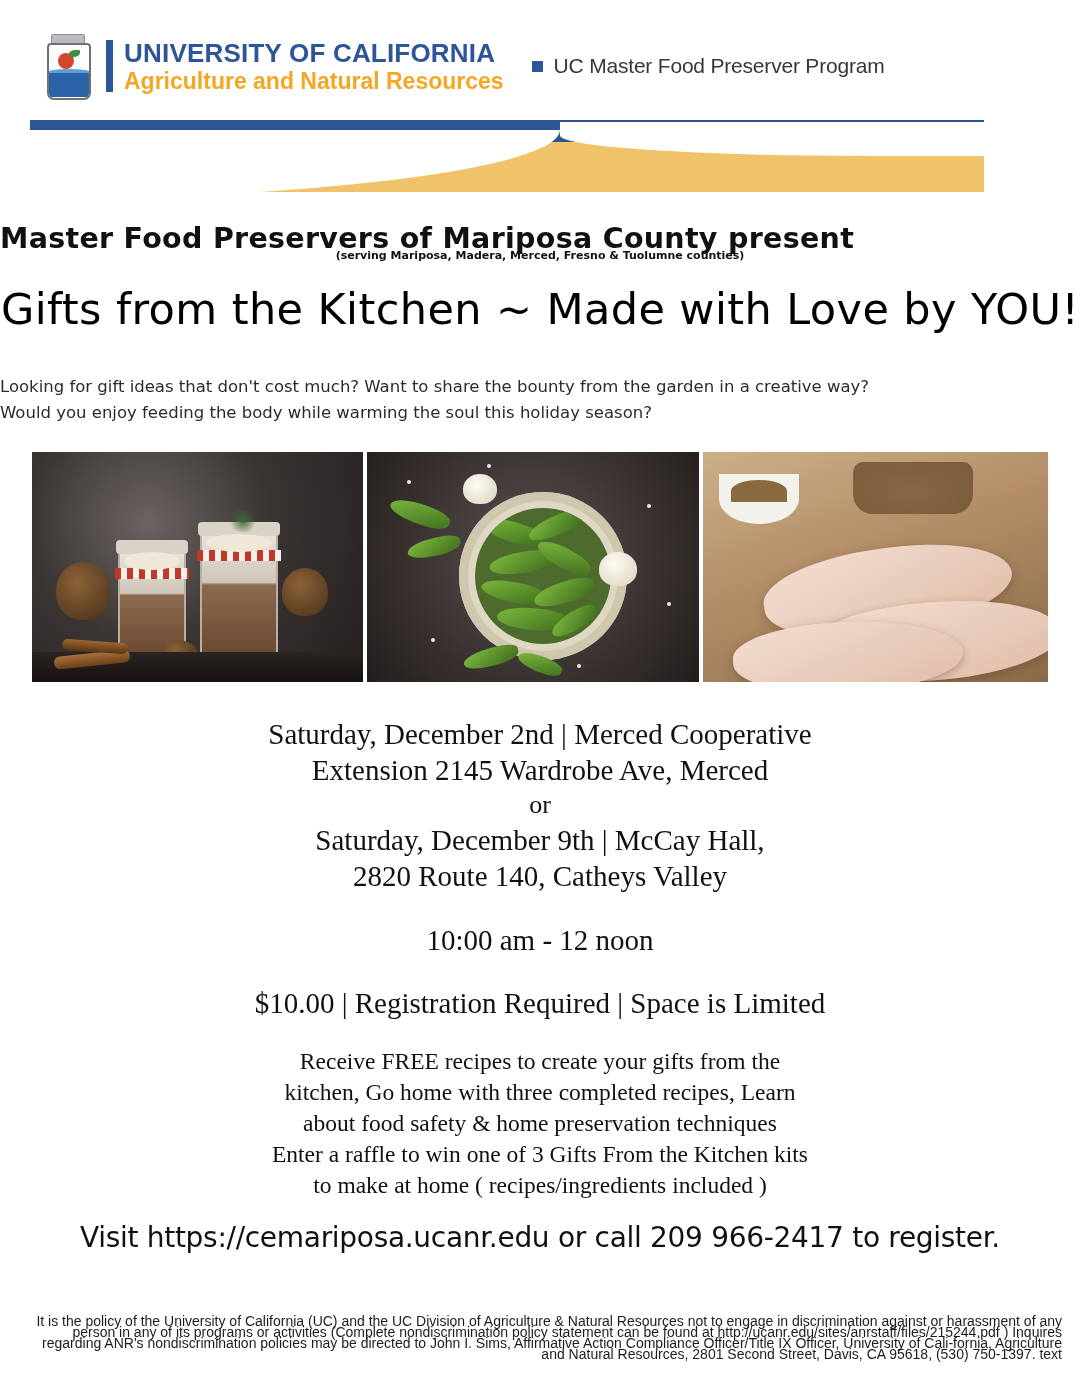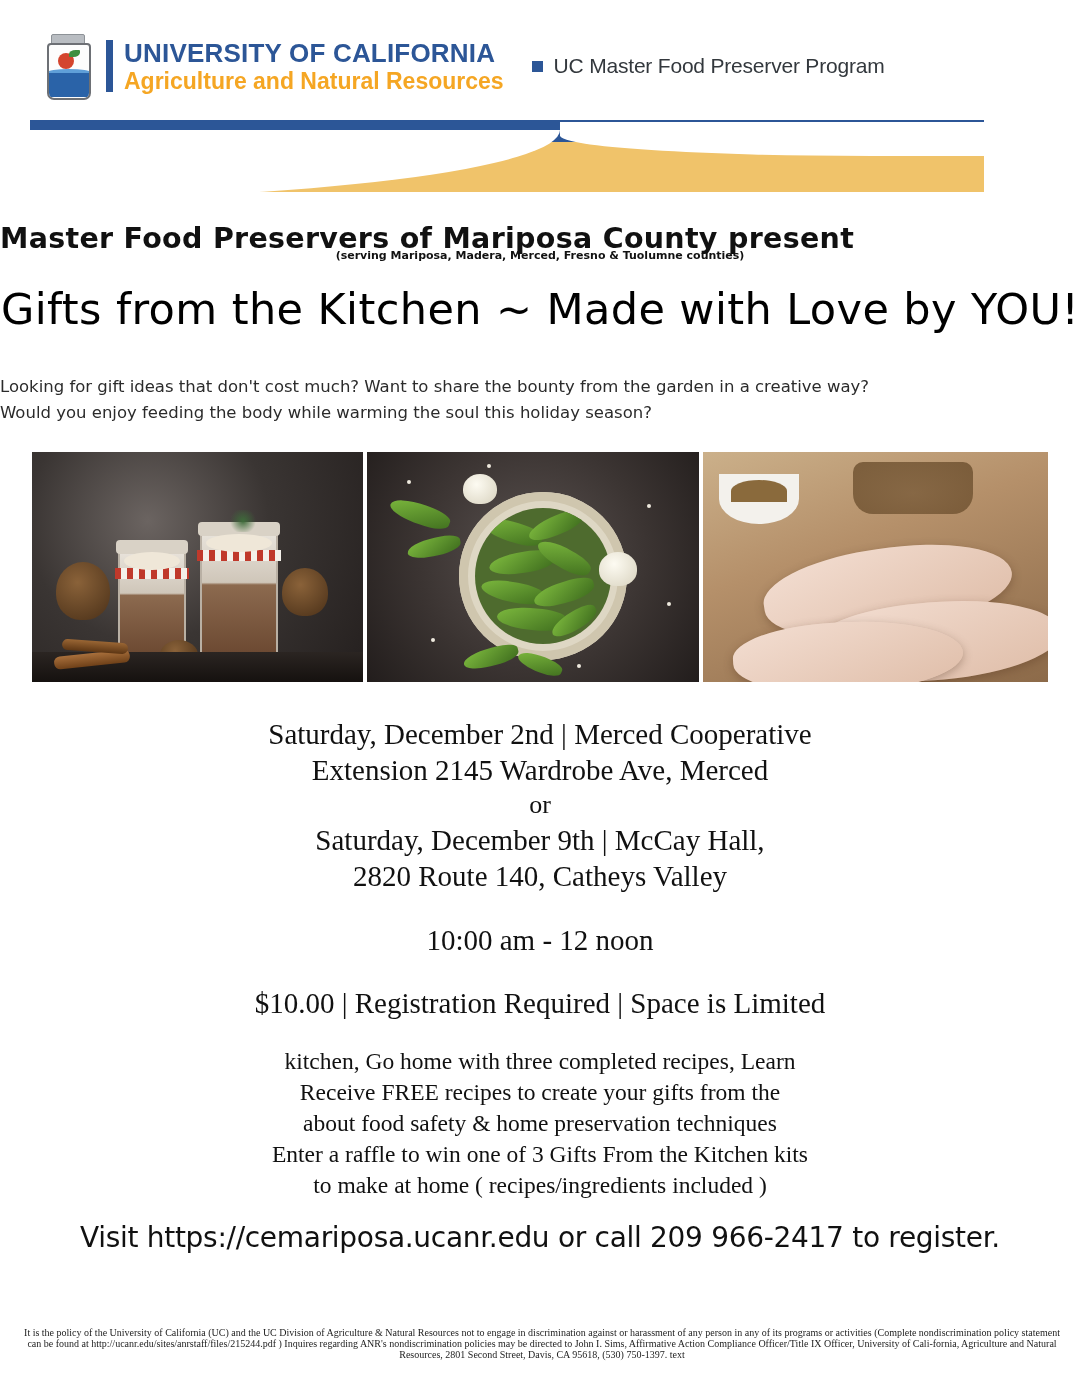--- a/index.html
+++ b/index.html
@@ -376,25 +376,25 @@
     margin-top: 20px;
     letter-spacing: -0.3px;
   }
 
   
   .footer {
     position: absolute;
     left: 22px;
     bottom: 14px;
     width: 1040px;
-    font-family: Liberation Serif, serif;
-    font-size: 10px;
+    font-family: Liberation Sans, sans-serif;
+    font-size: 14px;
     line-height: 11px;
     color: #1c1c1c;
-    text-align: center;
+    text-align: right;
   }
 </style>
 </head>
 <body>
 
 <div class="page">
 
   <div class="header">
     <div class="header-white"></div>
 
@@ -500,22 +500,22 @@
     <div class="detail-block">Saturday, December 2nd  | Merced Cooperative</div>
     <div class="detail-block">Extension 2145 Wardrobe Ave, Merced</div>
     <div class="detail-or">or</div>
     <div class="detail-block">Saturday, December 9th  | McCay Hall,</div>
     <div class="detail-block">2820 Route 140, Catheys Valley</div>
 
     <div class="detail-time">10:00 am - 12 noon</div>
     <div class="detail-price">$10.00 | Registration Required | Space is Limited</div>
 
     <div class="detail-body">
+      <div>Receive FREE recipes to create your gifts from the</div>
       <div>kitchen, Go home with three completed recipes, Learn</div>
-      <div>Receive FREE recipes to create your gifts from the</div>
       <div>about food safety &amp; home preservation  techniques</div>
       <div>Enter a raffle to win one of 3 Gifts From the Kitchen kits</div>
       <div>to make at home ( recipes/ingredients included )</div>
     </div>
 
     <div class="detail-visit">Visit https://cemariposa.ucanr.edu or call 209 966-2417 to register.</div>
   </div>
 
   <div class="footer">It is the policy of the University of California (UC) and the UC Division of Agriculture &amp; Natural Resources not to engage in discrimination against or harassment of any person in any of its programs or activities (Complete nondiscrimination policy statement can be found at http://ucanr.edu/sites/anrstaff/files/215244.pdf ) Inquires  regarding ANR's nondiscrimination policies may be directed to John I. Sims, Affirmative Action Compliance Officer/Title IX Officer, University of Cali-fornia, Agriculture and Natural Resources, 2801 Second Street, Davis, CA 95618, (530) 750-1397. text</div>
 

